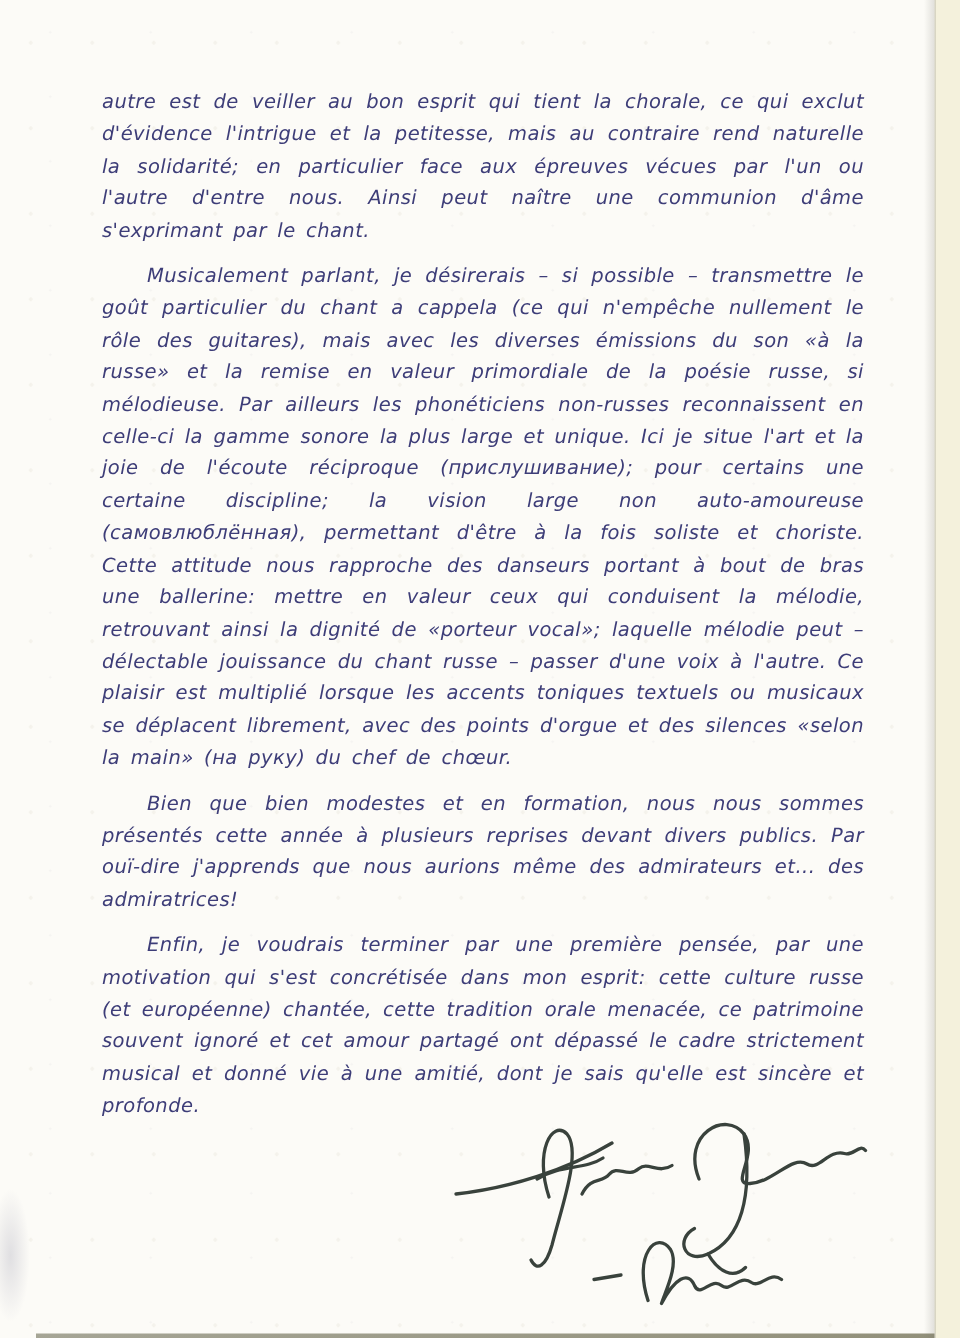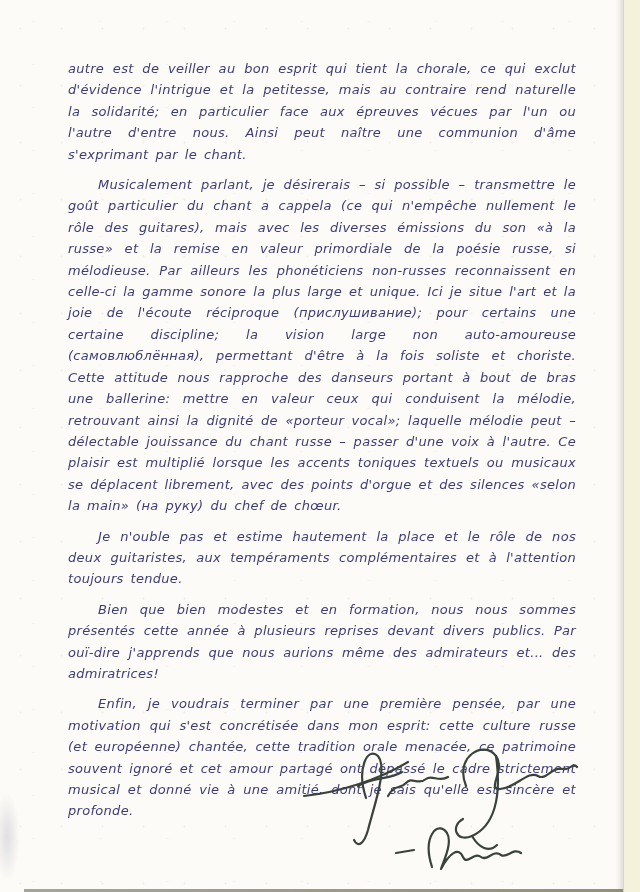--- a/index.html
+++ b/index.html
@@ -45,21 +45,20 @@
   }
 </style>
 </head>
 <body>
 
 <div class="page">
 
   <div class="letter">
     <p>autre est de veiller au bon esprit qui tient la chorale, ce qui exclut d'évidence l'intrigue et la petitesse, mais au contraire rend naturelle la solidarité; en particulier face aux épreuves vécues par l'un ou l'autre d'entre nous. Ainsi peut naître une communion d'âme s'exprimant par le chant.</p>
     <p class="indent">Musicalement parlant, je désirerais – si possible – transmettre le goût particulier du chant a cappela (ce qui n'empêche nullement le rôle des guitares), mais avec les diverses émissions du son «à la russe» et la remise en valeur primordiale de la poésie russe, si mélodieuse. Par ailleurs les phonéticiens non-russes reconnaissent en celle-ci la gamme sonore la plus large et unique. Ici je situe l'art et la joie de l'écoute réciproque (прислушивание); pour certains une certaine discipline; la vision large non auto-amoureuse (самовлюблённая), permettant d'être à la fois soliste et choriste. Cette attitude nous rapproche des danseurs portant à bout de bras une ballerine: mettre en valeur ceux qui conduisent la mélodie, retrouvant ainsi la dignité de «porteur vocal»; laquelle mélodie peut – délectable jouissance du chant russe – passer d'une voix à l'autre. Ce plaisir est multiplié lorsque les accents toniques textuels ou musicaux se déplacent librement, avec des points d'orgue et des silences «selon la main» (на руку) du chef de chœur.</p>
-    <p class="indent">Je n'ouble pas et estime hautement la place et le rôle de nos deux guitaristes, aux tempéraments complémentaires et à l'attention toujours tendue.</p>
     <p class="indent">Bien que bien modestes et en formation, nous nous sommes présentés cette année à plusieurs reprises devant divers publics. Par ouï-dire j'apprends que nous aurions même des admirateurs et... des admiratrices!</p>
     <p class="indent">Enfin, je voudrais terminer par une première pensée, par une motivation qui s'est concrétisée dans mon esprit: cette culture russe (et européenne) chantée, cette tradition orale menacée, ce patrimoine souvent ignoré et cet amour partagé ont dépassé le cadre strictement musical et donné vie à une amitié, dont je sais qu'elle est sincère et profonde.</p>
 
   </div>
 
   <svg class="signature" viewBox="0 0 280 150" role="img" aria-label="Henri (signature en paraphe) – Henri">
 
     <path d="M 4,56 C 40,52 78,40 108,22"></path>
 
     <path d="M 66,58 C 56,28 68,6 78,16 C 88,28 74,66 68,90 C 64,104 58,108 54,100"></path>

